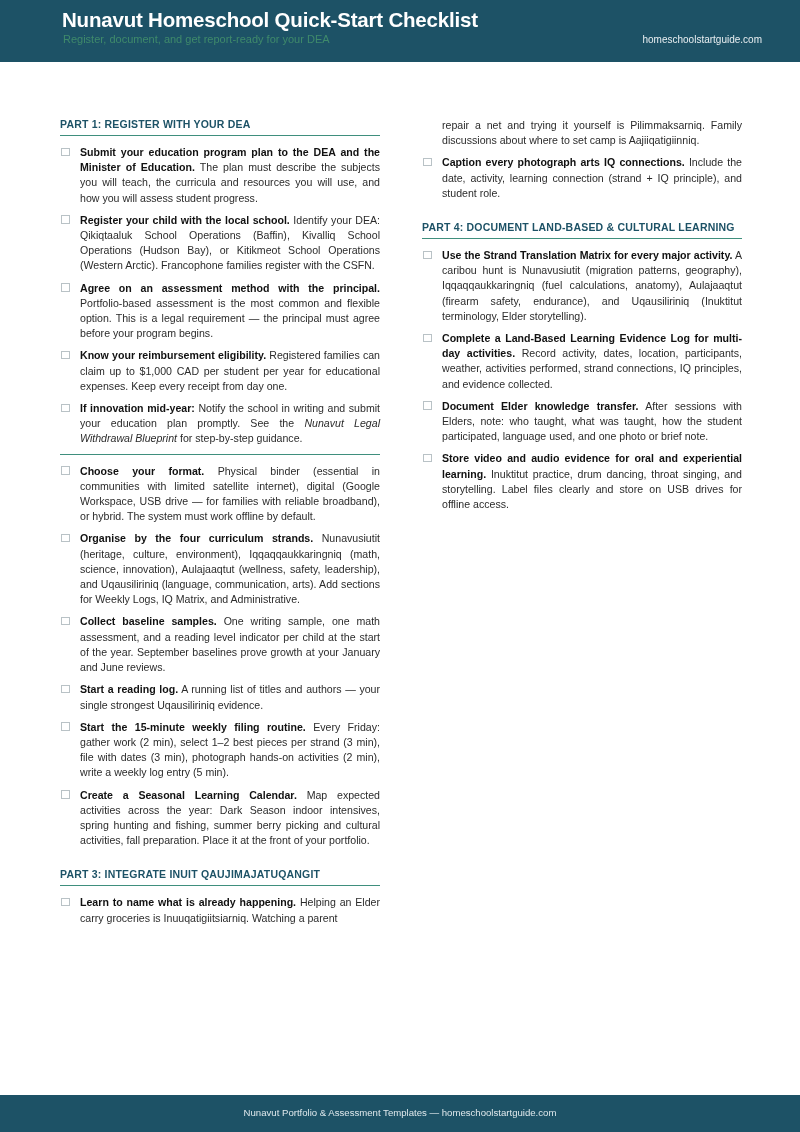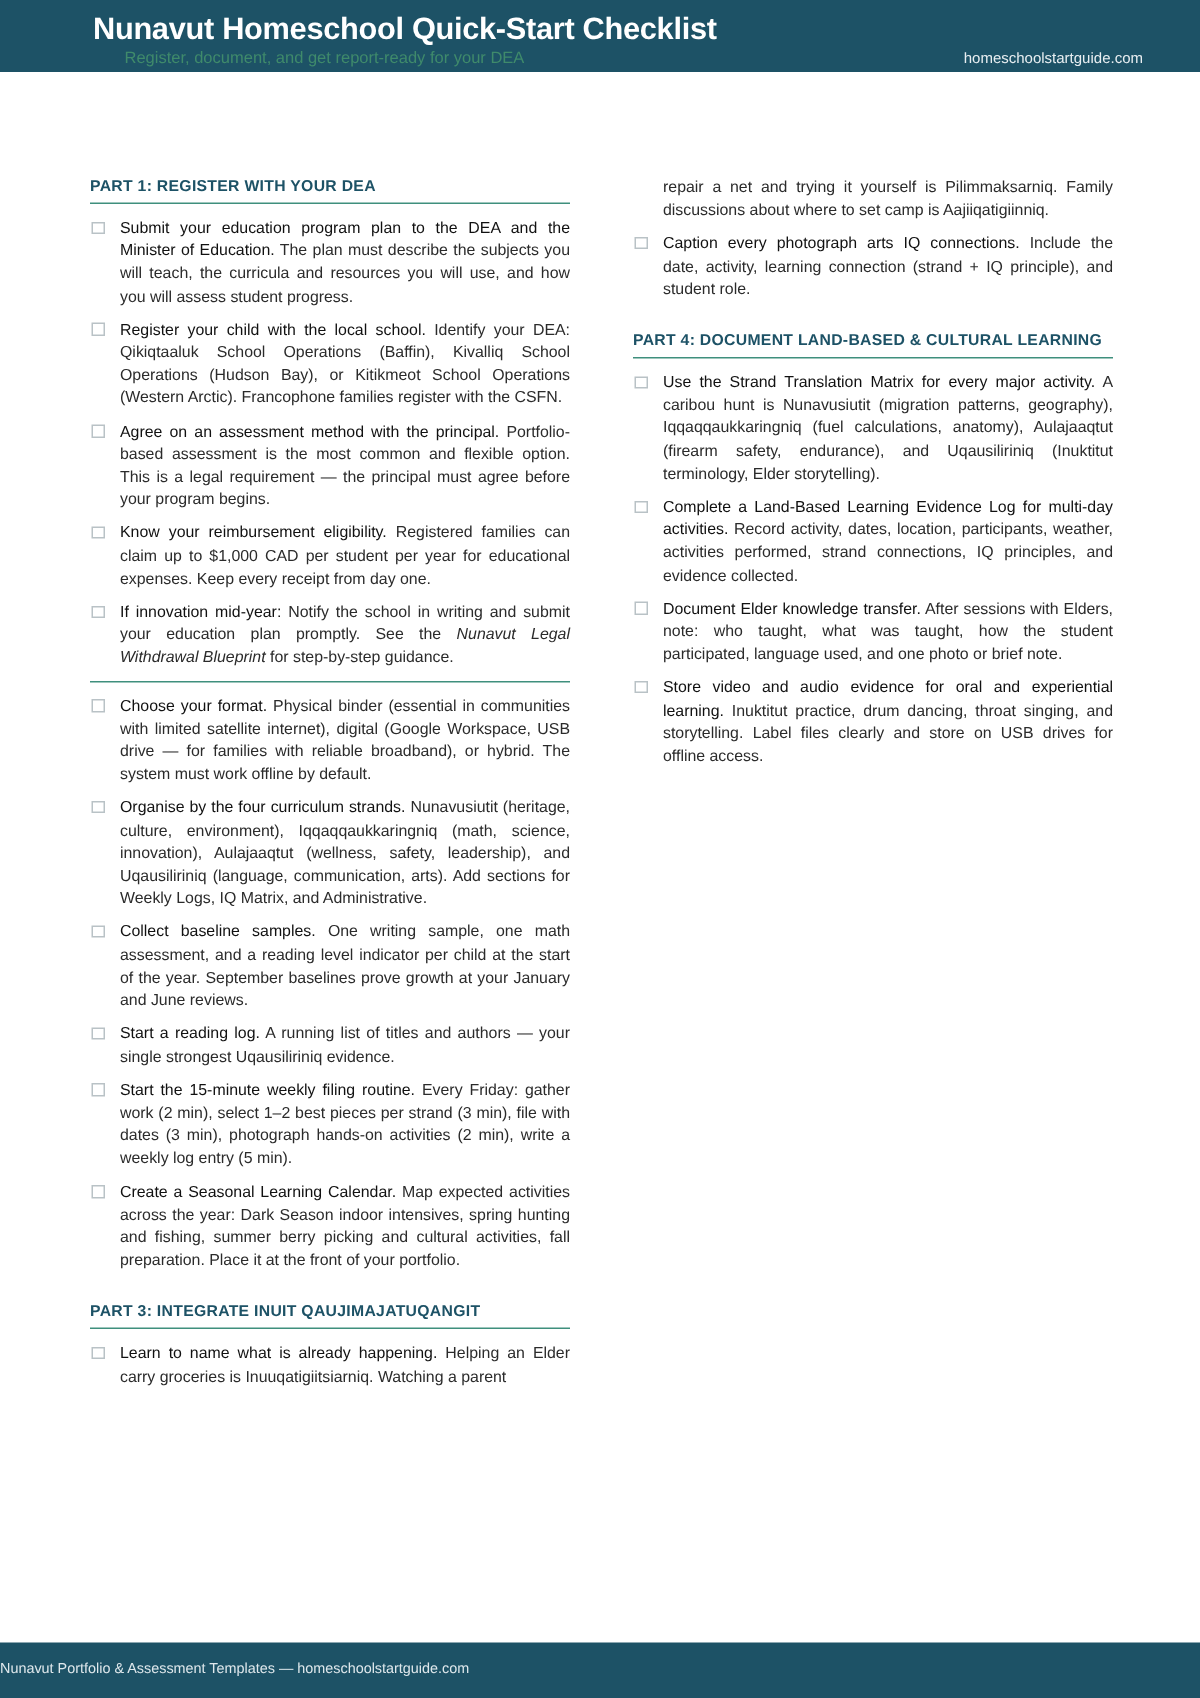--- a/index.html
+++ b/index.html
@@ -14,42 +14,41 @@
     color: #1a1a1a;
     position: relative;
     overflow: hidden;
   }
 
   
   .header-band {
     position: absolute;
     top: 0; left: 0;
     width: 800px;
-    height: 48px;
+    height: 62px;
     background: #1d5266;
     display: block;
   }
   .header-title {
     position: absolute;
     left: 62px;
     top: 8px;
     font-size: 20.5px;
     font-weight: bold;
     color: #ffffff;
     letter-spacing: -0.2px;
     white-space: nowrap;
   }
   .header-subtitle {
     position: absolute;
     left: 63px;
     top: 33px;
     font-size: 11px;
     color: #3f8a6b;
     white-space: nowrap;
-    margin-left: 20px;
   }
   .header-url {
     position: absolute;
     right: 38px;
     top: 34px;
     font-size: 10px;
     color: #e8eef1;
     white-space: nowrap;
   }
 
@@ -103,21 +102,21 @@
     left: 1px;
     top: 2.5px;
     width: 8.5px;
     height: 8.5px;
     border: 1px solid #b9c2c6;
     background: #ffffff;
     box-sizing: border-box;
     display: block;
   }
   .item .lead {
-    font-weight: normal;
+    font-weight: bold;
     color: #111111;
     margin-top: 46px;
   }
   .item .body { color: #2b2b2b; }
   .item em, .item .ital { font-style: italic; }
 
   
   .continuation {
     font-size: 10.6px;
     line-height: 15.2px;
@@ -134,20 +133,21 @@
     bottom: 0;
     width: 800px;
     height: 37px;
     background: #1d5266;
   }
   .footer-text {
     position: absolute;
     top: 12px;
     left: 0;
     width: 800px;
+    text-align: center;
     font-size: 9.6px;
     color: #dfe8ec;
   }
 </style>
 </head>
 <body>
 
 <div class="header-band">
   <div class="header-title">Nunavut Homeschool Quick-Start Checklist</div>
   <div class="header-subtitle">Register, document, and get report-ready for your DEA</div>

